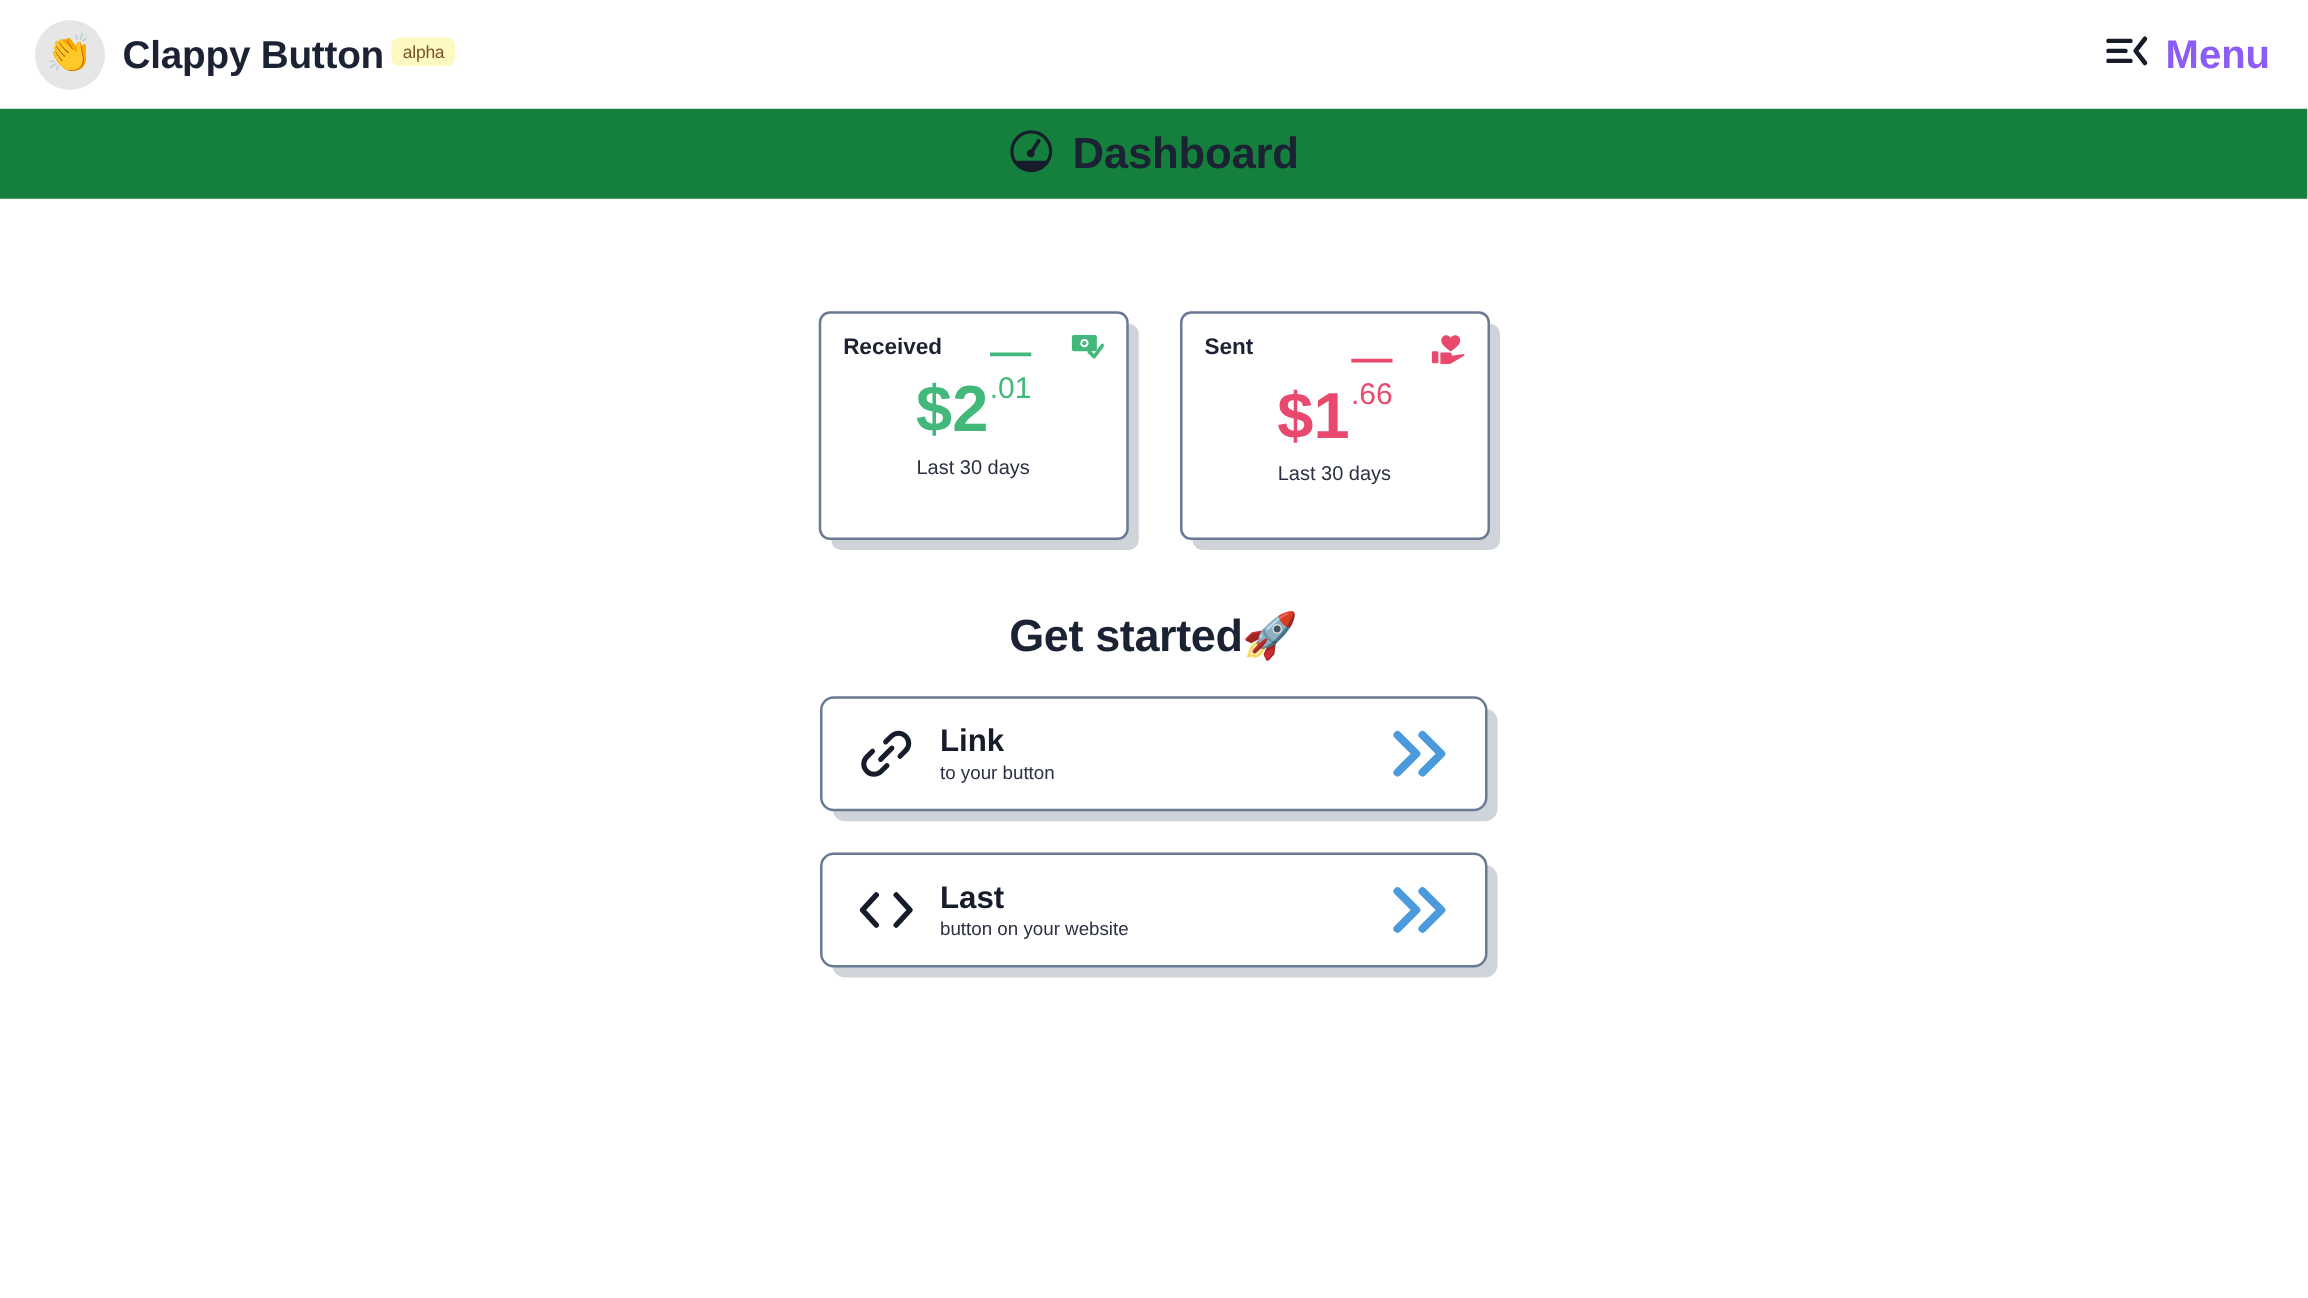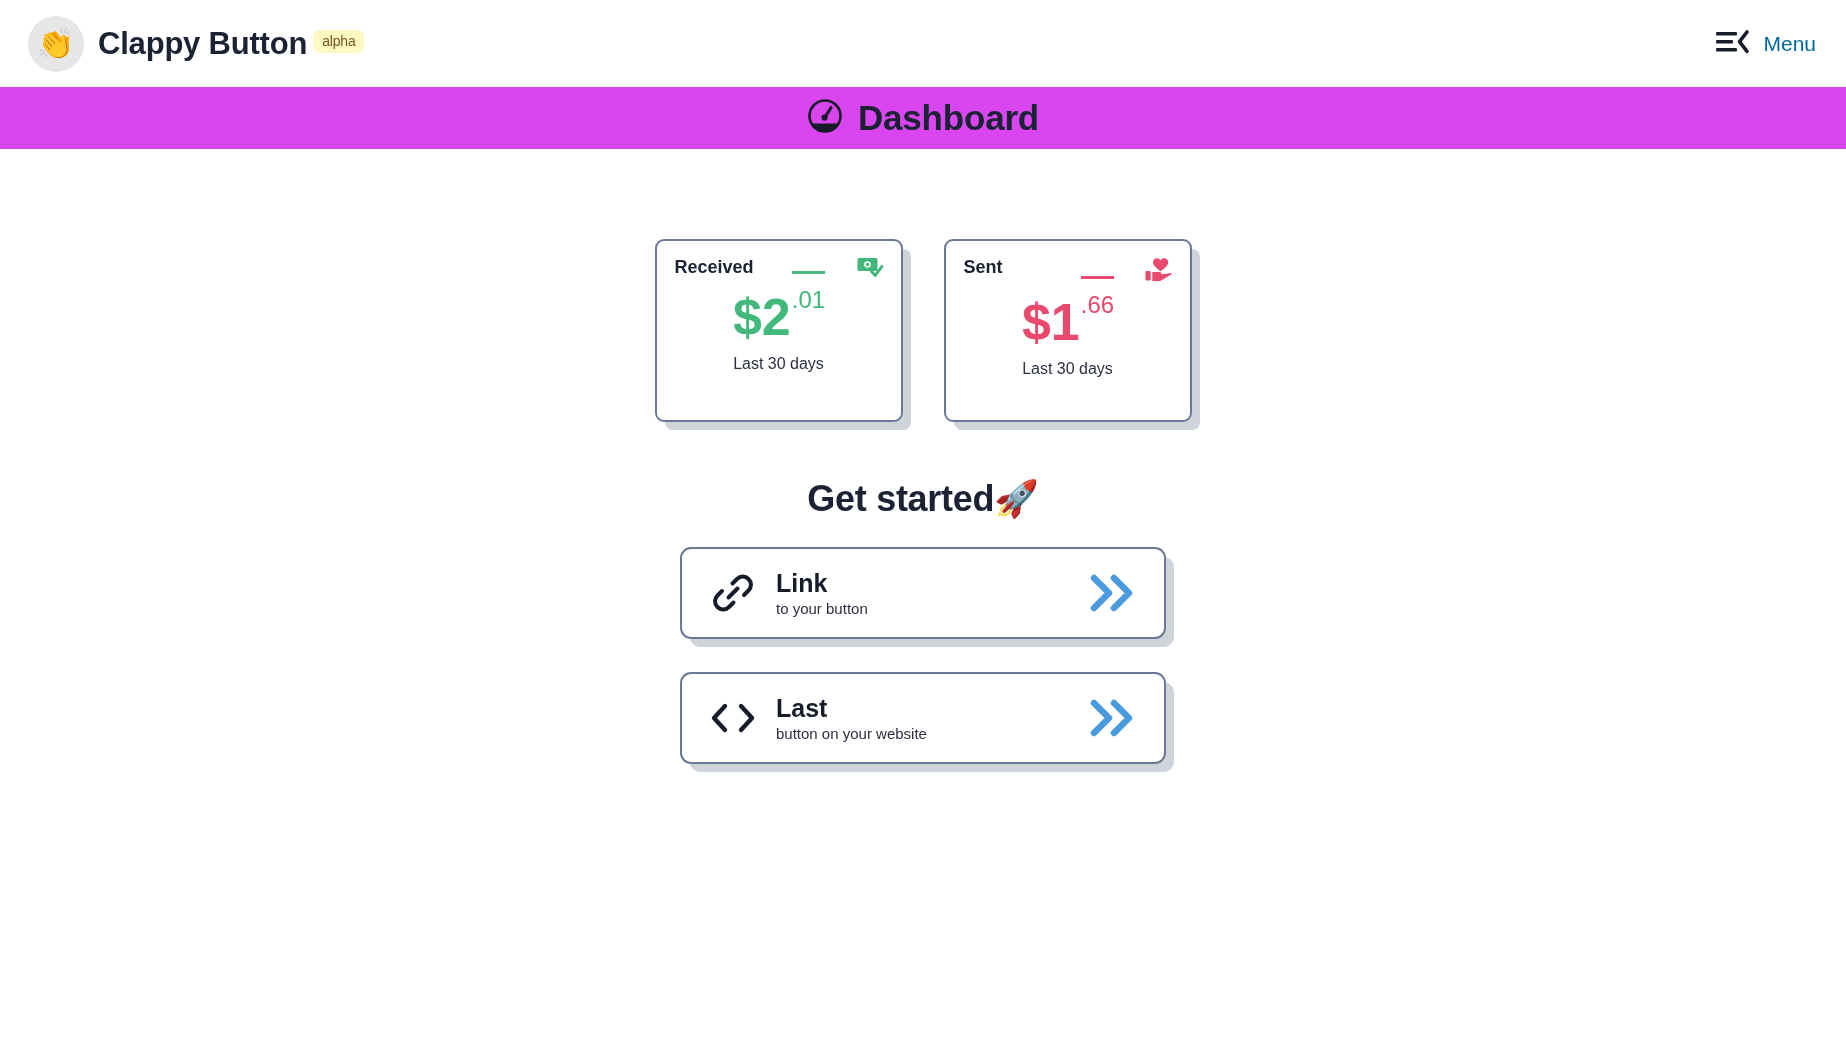--- a/index.html
+++ b/index.html
@@ -65,29 +65,29 @@
 
   .menu-btn {
     display: flex;
     align-items: center;
     gap: 13px;
     cursor: pointer;
     padding: 6px 4px;
   }
 
   .menu-label {
-    font-size: 21px;
-    font-weight: normal;
-    color: #0369a1;
+    font-size: 32px;
+    font-weight: bold;
+    color: #8b5cf6;
   }
 
   
   .title-band {
-    background: #d946ef;
-    height: 62px;
+    background: #15803d;
+    height: 72px;
     display: flex;
     align-items: center;
     justify-content: center;
     gap: 15px;
   }
 
   .title-band .page-title {
     font-size: 35px;
     font-weight: bold;
     color: #1b2233;
@@ -182,21 +182,21 @@
   }
 
   .action-list {
     margin-top: 27px;
     display: flex;
     flex-direction: column;
     gap: 33px;
   }
 
   .action-row {
-    width: 486px;
+    width: 534px;
     height: 92px;
     background: #ffffff;
     border: 2px solid #6b7a94;
     border-radius: 11px;
     box-shadow: 9px 9px 0 -1px #cfd3da;
     display: flex;
     align-items: center;
     padding: 0 22px 0 24px;
     cursor: pointer;
   }

